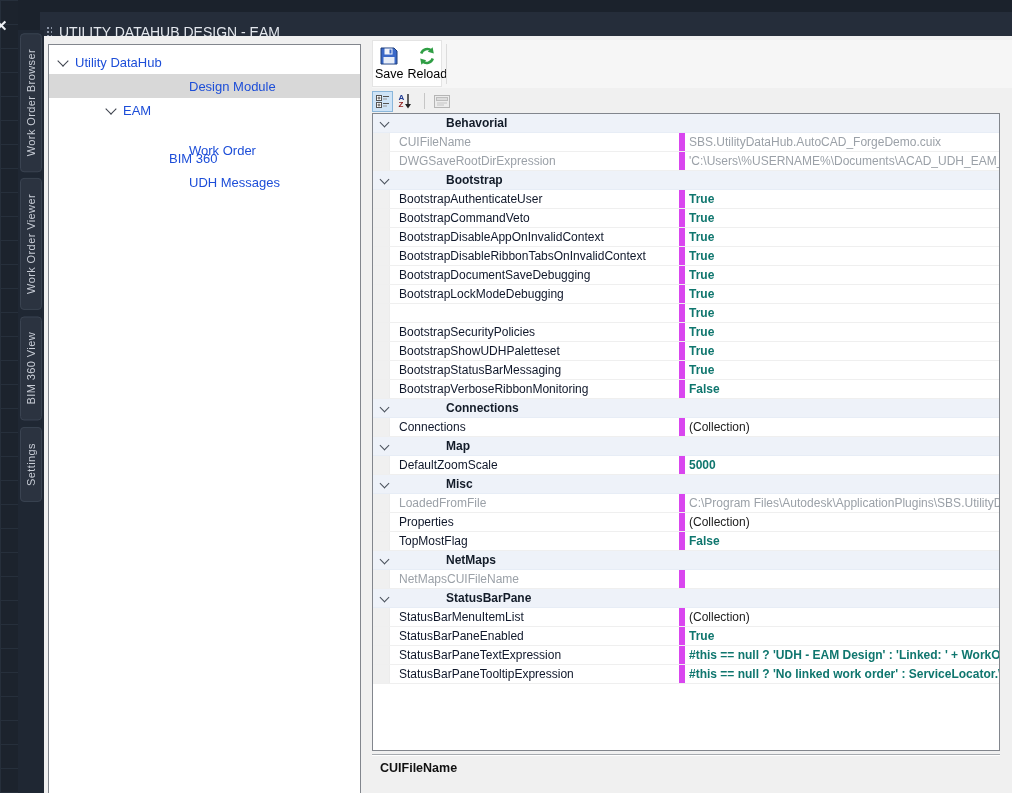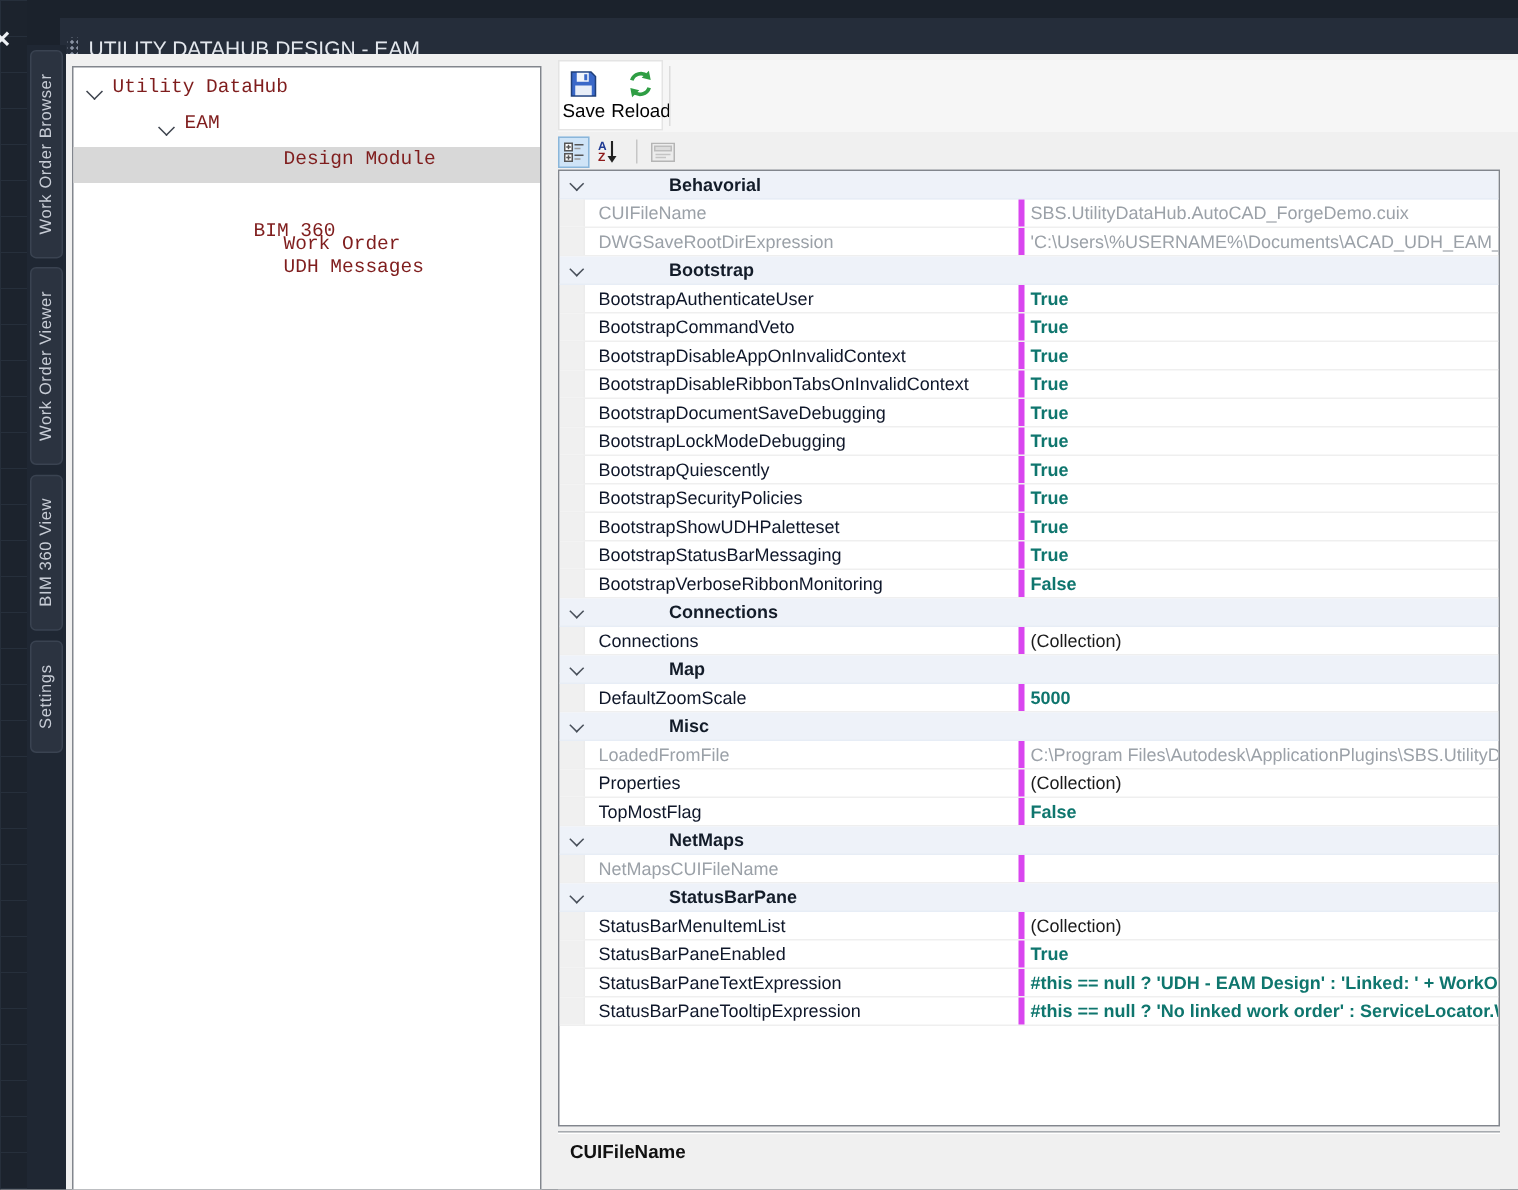--- a/index.html
+++ b/index.html
@@ -26,22 +26,22 @@
   .side-tab{width:22px;box-sizing:border-box;background:#2b3340;border:1px solid #3a4351;border-radius:4px;
     color:#c7ccd5;font-size:11px;writing-mode:vertical-rl;transform:rotate(180deg);
     padding:15px 0;display:flex;align-items:center;justify-content:center;letter-spacing:.4px;cursor:pointer;}
 
   
   .content{position:absolute;left:44px;top:36px;right:0;bottom:0;background:#f0f0f0;}
 
   
   .tree-panel{position:absolute;left:4px;top:8px;width:313px;bottom:-1px;background:#fff;
     border:1px solid #82868d;box-sizing:border-box;padding-top:5px;}
-  .tree-row{height:24px;display:flex;font-size:13px;color:#7f1d1d;
-    position:relative;cursor:default;white-space:nowrap;font-family:Liberation Mono, monospace;}
+  .tree-row{height:24px;display:flex;align-items:center;font-size:13px;color:#1d4ed8;
+    position:relative;cursor:default;white-space:nowrap;}
   .tree-row.sel{background:#d8d8d8;}
   .tchev{width:7px;height:7px;border-right:1.5px solid #3c424c;border-bottom:1.5px solid #3c424c;
     transform:rotate(45deg);position:absolute;top:7px;}
 
   
   .toolstrip{position:absolute;left:328px;top:4px;width:640px;height:48px;background:#f6f6f6;}
   .btnbox{position:absolute;left:0;top:0;width:70px;height:47px;background:#fff;border:1px solid #e4e4e4;
     box-sizing:border-box;display:flex;}
   .tbtn{flex:1;display:flex;flex-direction:column;align-items:center;justify-content:center;
     font-size:12.5px;color:#000000;cursor:pointer;gap:1px;padding:1px 2px;}
@@ -62,21 +62,21 @@
   .prow{height:19px;box-sizing:border-box;position:relative;font-size:12px;display:flex;
     align-items:center;white-space:nowrap;border-bottom:1px solid #efefef;}
   .prow.cat{background:#eef2f9;border-bottom:1px solid #e7edf6;}
   .cat .clabel{font-weight:bold;color:#131c29;margin-left:26px;padding-left:47px;}
   .cchev{width:6px;height:6px;border-right:1.5px solid #49505b;border-bottom:1.5px solid #49505b;
     transform:rotate(45deg);position:absolute;left:8px;top:5px;}
   .gutter{position:absolute;left:0;top:0;bottom:0;width:16px;background:#f0f0f0;border-right:1px solid #ececec;}
   .pname{position:absolute;left:26px;top:0;bottom:0;width:276px;display:flex;align-items:center;
     color:#0f172a;overflow:hidden;}
   .pval{position:absolute;left:306px;right:0;top:0;bottom:0;display:flex;align-items:center;
-    padding-left:4px;border-left:4px solid #d946ef;color:#1b1b1b;overflow:hidden;}
+    padding-left:4px;border-left:6px solid #d946ef;color:#1b1b1b;overflow:hidden;}
   .pval.b{font-weight:bold;color:#0f766e;}
   .ro{color:#9ba1a8 !important;}
 
   
   .helppanel{position:absolute;left:328px;top:718px;width:628px;height:39px;background:#f0f0f0;
     border-top:1px solid #a7abb0;box-shadow:inset 0 1px 0 #ffffff;box-sizing:border-box;
     padding:6px 8px;}
   .helptitle{font-size:12.5px;font-weight:bold;color:#111;}
 </style>
 </head>
@@ -98,26 +98,26 @@
     <div class="side-tab">Settings</div>
   </div>
 
 <div class="content">
 
   <div class="tree-panel" id="tree">
       <div class="tree-row">
         <span class="tchev" style="left: 10px;"></span>
         <span style="margin-left: 26px;">Utility DataHub</span>
       </div>
+      <div class="tree-row sel">
+        <span style="margin-left: 140px;">Design Module</span>
+      </div>
       <div class="tree-row">
         <span class="tchev" style="left: 58px;"></span>
         <span style="margin-left: 74px;">EAM</span>
-      </div>
-      <div class="tree-row sel">
-        <span style="margin-left: 140px;">Design Module</span>
       </div>
       <div class="tree-row">
         <span style="margin-left: 140px; margin-top: 33px;">Work Order</span>
       </div>
       <div class="tree-row">
         <span style="margin-left: 120px;">BIM 360</span>
       </div>
       <div class="tree-row">
         <span style="margin-left: 140px;">UDH Messages</span>
       </div>
@@ -227,21 +227,20 @@
         <span class="pname">BootstrapDocumentSaveDebugging</span>
         <span class="pval b">True</span>
       </div>
       <div class="prow">
         <span class="gutter"></span>
         <span class="pname">BootstrapLockModeDebugging</span>
         <span class="pval b">True</span>
       </div>
       <div class="prow">
         <span class="gutter"></span>
-        <span class="pname">BootstrapQuiescently</span>
         <span class="pval b">True</span>
       </div>
       <div class="prow">
         <span class="gutter"></span>
         <span class="pname">BootstrapSecurityPolicies</span>
         <span class="pval b">True</span>
       </div>
       <div class="prow">
         <span class="gutter"></span>
         <span class="pname">BootstrapShowUDHPaletteset</span>

